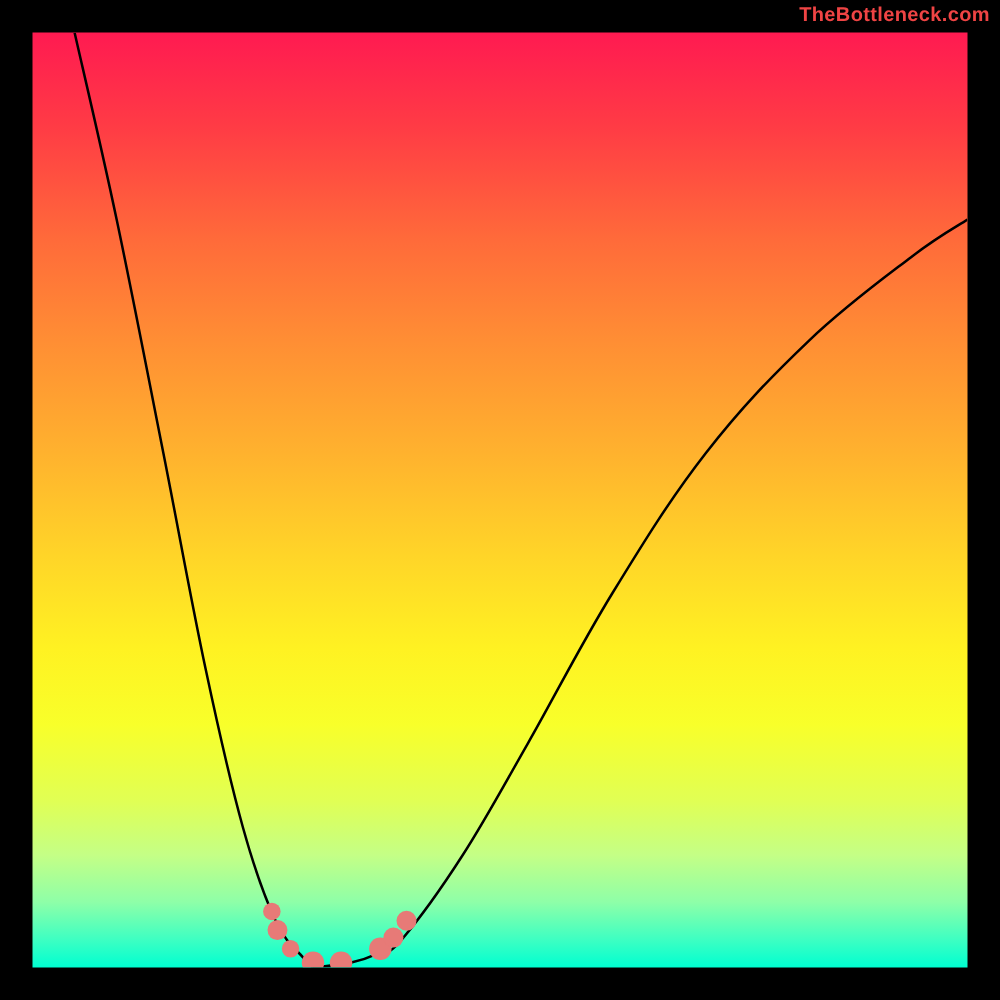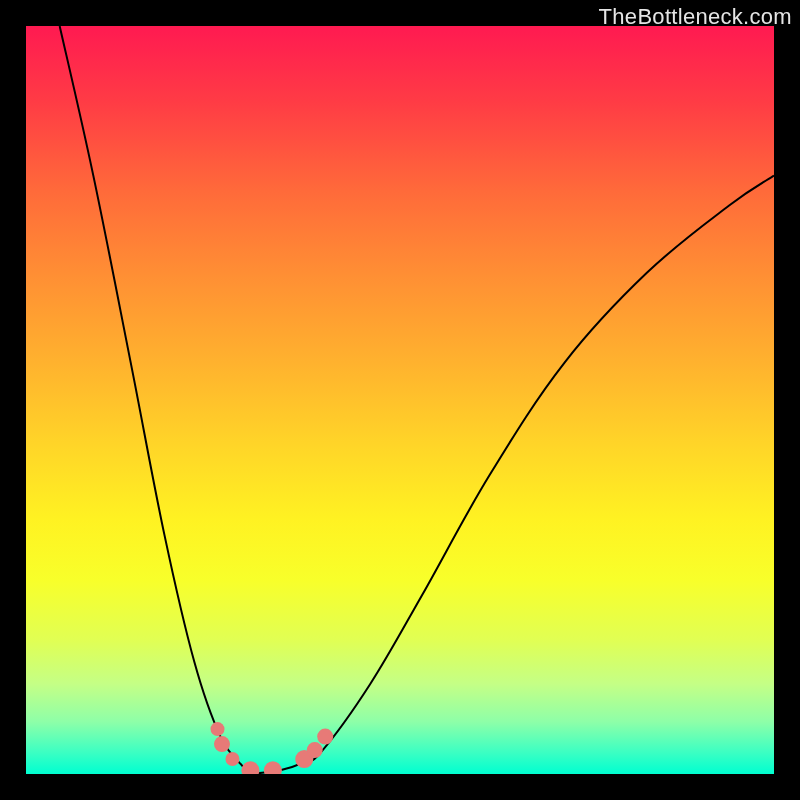--- a/index.html
+++ b/index.html
@@ -13,23 +13,23 @@
   .canvas {
     position: relative;
     width: 800px;
     height: 800px;
     background: #000;
   }
   .watermark {
     position: absolute;
     top: 4px;
     right: 8px;
-    color: #e5e5e5;
-    font-size: 22px;
-    font-weight: 400;
+    color: #ef4444;
+    font-size: 16px;
+    font-weight: 700;
     letter-spacing: 0.3px;
     z-index: 10;
   }
   .plot-area {
     position: absolute;
     left: 26px;
     top: 26px;
     width: 748px;
     height: 748px;
     background: linear-gradient(

